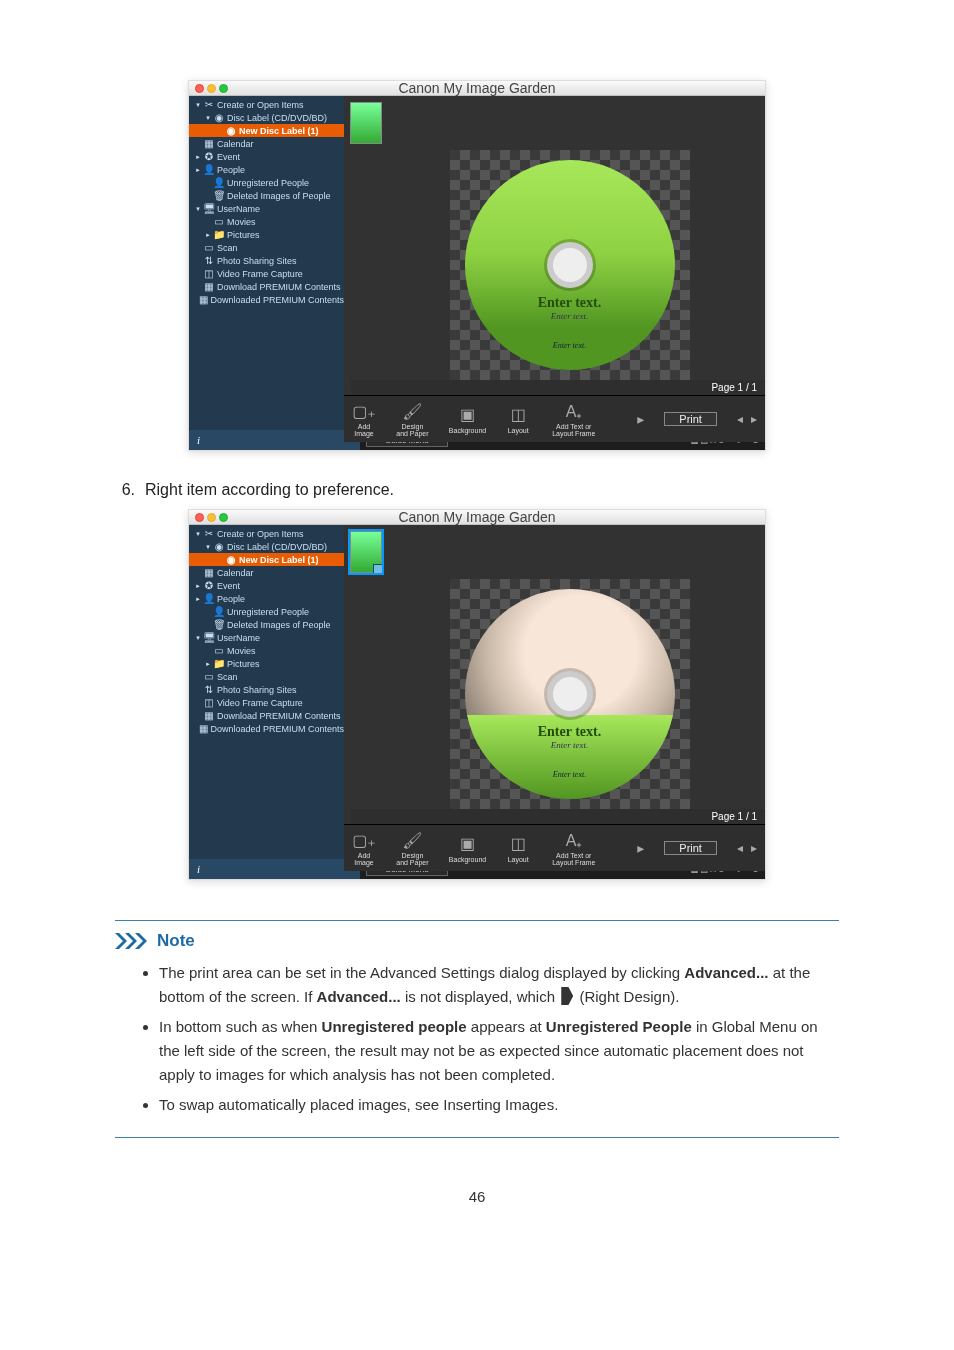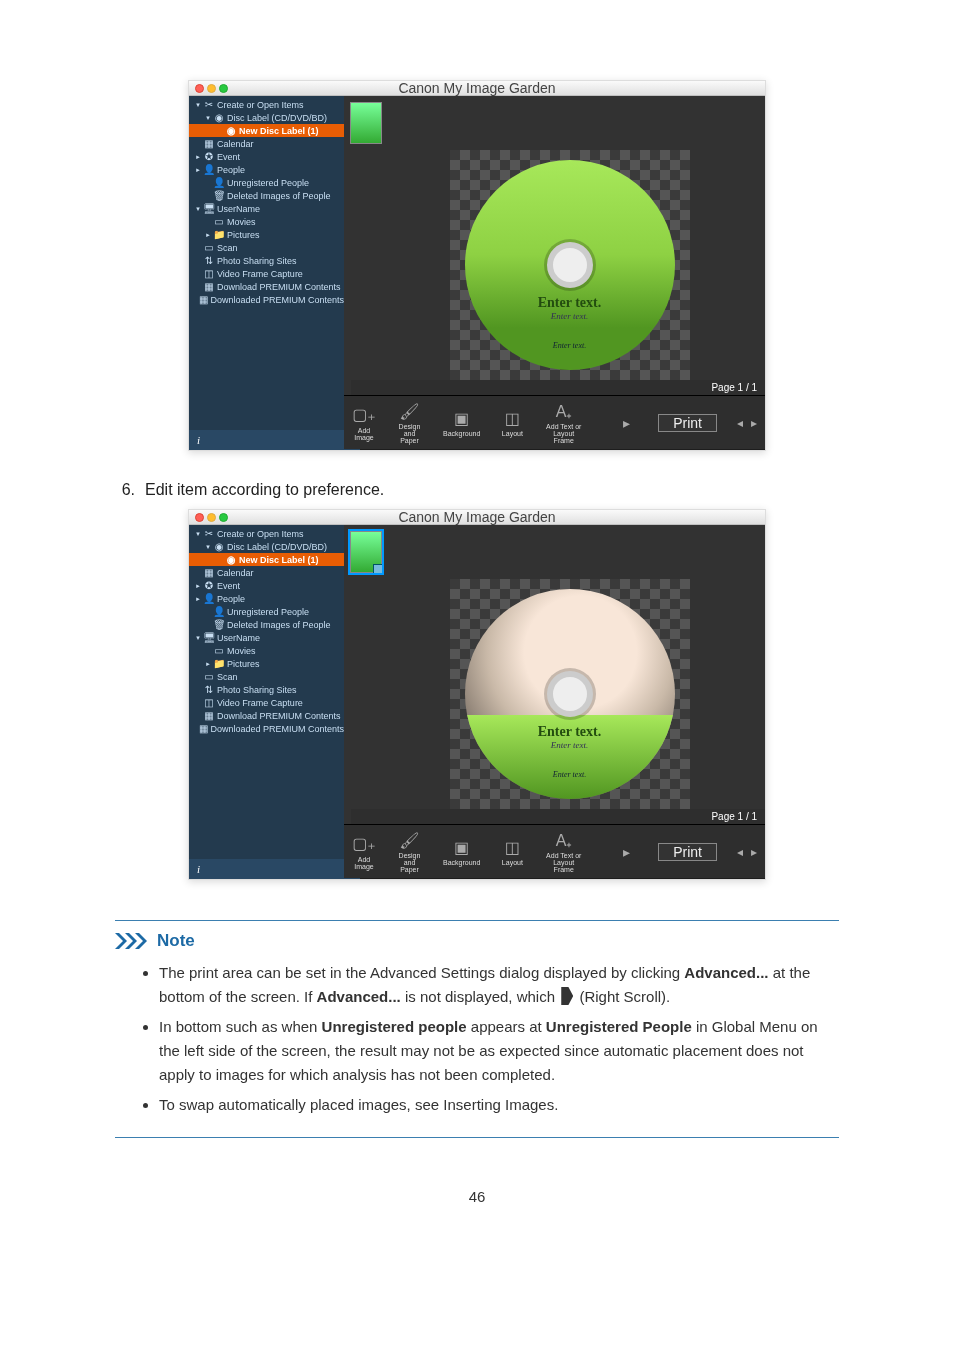--- a/index.html
+++ b/index.html
@@ -172,22 +172,22 @@
     color: #ddd; font-size: 7px; text-align:center;
     display:flex; flex-direction:column; align-items:center; gap:2px;
   }
   .toolbtn .glyph {
     width: 24px; height: 20px;
     display:flex; align-items:center; justify-content:center;
     font-size: 16px; color: #aaa;
   }
   .toolbar .spacer { flex:1; }
   .printbtn {
-    border: 1px solid #888; color:#eee; font-size:14px;
-    padding: 0 14px; background: #333; margin-left: 8px;
+    border: 1px solid #888; color:#eee; font-size:11px;
+    padding: 0 14px; background: #333;
   }
   .navarrows { color:#aaa; display:flex; gap:8px; font-size:12px; }
 
   .guidebar {
     display:flex; align-items:center; justify-content:space-between;
     background:#1d1d1d; border-top:1px solid #000;
     font-size:8px; color:#ccc; padding:3px 6px;
   }
   .guidebar .l { display:flex; align-items:center; gap:10px;}
   .guidebar .r { display:flex; align-items:center; gap:6px; }
@@ -394,21 +394,21 @@
         </div>
         <div class="r">
           <span>▦ ▤ ⛶ ⊖──●──⊕</span>
         </div>
       </div>
     </div>
   </div>
 
   <div class="step">
     <div class="num">6.</div>
-    <div>Edit item according to preference.</div>
+    <div>Right item according to preference.</div>
   </div>
 
   <div class="appwin">
     <div class="titlebar">
       <div class="traffic">
         <div class="tl red"></div>
         <div class="tl yel"></div>
         <div class="tl grn"></div>
       </div>
       <div class="ttl">Canon My Image Garden</div>
@@ -564,21 +564,21 @@
         <svg width="34" height="16" viewBox="0 0 34 16">
           <polygon points="0,0 8,8 0,16 4,16 12,8 4,0" fill="#1d6aa5"></polygon>
           <polygon points="10,0 18,8 10,16 14,16 22,8 14,0" fill="#1d6aa5"></polygon>
           <polygon points="20,0 28,8 20,16 24,16 32,8 24,0" fill="#1d6aa5"></polygon>
         </svg>
       </span>
       <span>Note</span>
     </div>
     <ul>
       <li>
-        <span>The print area can be set in the Advanced Settings dialog displayed by clicking </span><b>Advanced...</b><span> at the bottom of the screen. If </span><b>Advanced...</b><span> is not displayed, which </span><span class="inline-ico"></span><span> (Right Scroll).</span>
+        <span>The print area can be set in the Advanced Settings dialog displayed by clicking </span><b>Advanced...</b><span> at the bottom of the screen. If </span><b>Advanced...</b><span> is not displayed, which </span><span class="inline-ico"></span><span> (Right Design).</span>
       </li>
       <li>
         <span>In bottom such as when </span><b>Unregistered people</b><span> appears at </span><b>Unregistered People</b><span> in Global Menu on the left side of the screen, the result may not be as expected since automatic placement does not apply to images for which analysis has not been completed.</span>
       </li>
       <li>To swap automatically placed images, see Inserting Images.</li>
     </ul>
   </div>
 
   <div class="pagenum">46</div>
 </div>

